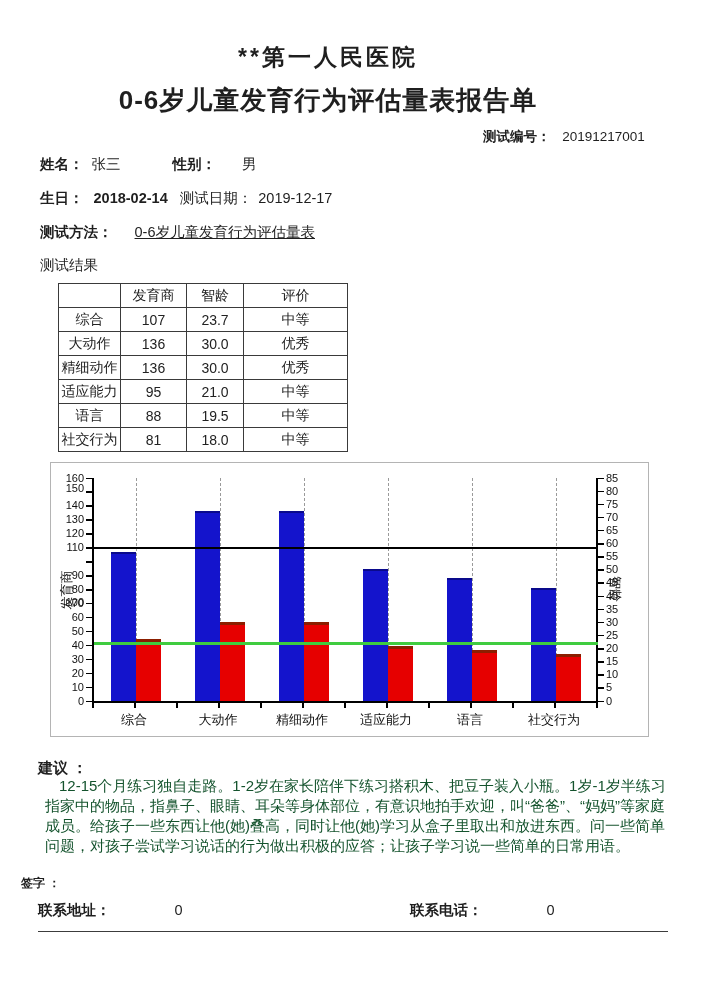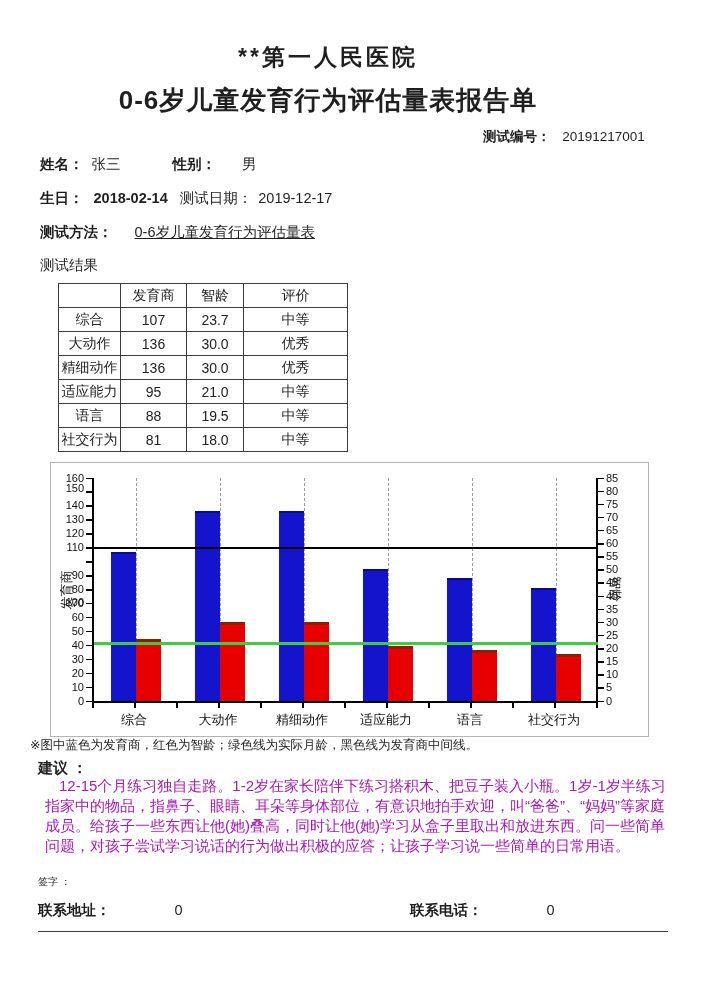--- a/index.html
+++ b/index.html
@@ -24,21 +24,21 @@
   .bar{position:absolute;bottom:0;z-index:2;box-sizing:border-box;}
   .refline{position:absolute;left:0;right:0;z-index:3;}
   .ytickL{position:absolute;width:6px;height:1.5px;background:#000;}
   .ytickR{position:absolute;width:6px;height:1.5px;background:#000;}
   .ylabL{position:absolute;width:30px;text-align:right;font-size:11px;color:#111;}
   .ylabR{position:absolute;width:30px;text-align:left;font-size:11px;color:#111;}
   .xtick{position:absolute;width:1.5px;height:5px;background:#000;}
   .cat{position:absolute;text-align:center;font-size:13px;color:#111;}
   .axlab{position:absolute;font-size:13px;color:#111;text-align:center;width:80px;}
   .note{font-size:12.5px;color:#222;}
-  .sug{font-size:15px;line-height:20px;color:#a21caf;}
+  .sug{font-size:15px;line-height:20px;color:#14532d;}
   .footline{border-top:1.5px solid #3c3c3c;}
 </style>
 </head>
 <body>
 
 <div class="page">
 
   <div class="titlewrap">
     <div class="h1 abs" style="position:static;margin-top:42px;">**第一人民医院</div>
     <div class="h2" style="margin-top:10px;">0-6岁儿童发育行为评估量表报告单</div>
@@ -235,27 +235,26 @@
       <div class="xtick" style="position: absolute; left: 251px; top: 240px;"></div>
       <div class="xtick" style="position: absolute; left: 293px; top: 240px;"></div>
       <div class="xtick" style="position: absolute; left: 335px; top: 240px;"></div>
       <div class="xtick" style="position: absolute; left: 377px; top: 240px;"></div>
       <div class="xtick" style="position: absolute; left: 419px; top: 240px;"></div>
       <div class="xtick" style="position: absolute; left: 461px; top: 240px;"></div>
       <div class="xtick" style="position: absolute; left: 503px; top: 240px;"></div>
       <div class="xtick" style="position: absolute; left: 545px; top: 240px;"></div>
     </div>
 
-  <div class="abs note" style="left:30px;top:737px;">※图中蓝色为发育商，红色为智龄；绿色线为实际月龄，黑色线为发育商中间线。</div>
 
   <div class="abs" style="left:38px;top:759px;font-size:15px;font-weight:bold;">建议 ：</div>
 
   <div class="abs sug" style="left:45px;top:776px;width:625px;text-indent:14px;">12-15个月练习独自走路。1-2岁在家长陪伴下练习搭积木、把豆子装入小瓶。1岁-1岁半练习指家中的物品，指鼻子、眼睛、耳朵等身体部位，有意识地拍手欢迎，叫“爸爸”、“妈妈”等家庭成员。给孩子一些东西让他(她)叠高，同时让他(她)学习从盒子里取出和放进东西。问一些简单问题，对孩子尝试学习说话的行为做出积极的应答；让孩子学习说一些简单的日常用语。</div>
 
-  <div class="abs" style="left:38px;top:875px;font-size:10px;font-weight:normal;">签字 ：</div>
+  <div class="abs" style="left:21px;top:875px;font-size:12px;font-weight:bold;">签字 ：</div>
 
   <div class="abs info" style="left:38px;top:901px;">
     <span class="lbl">联系地址：</span>
     <span style="margin-left:60px;">0</span>
   </div>
   <div class="abs info" style="left:410px;top:901px;">
     <span class="lbl">联系电话：</span>
     <span style="margin-left:60px;">0</span>
   </div>
 

